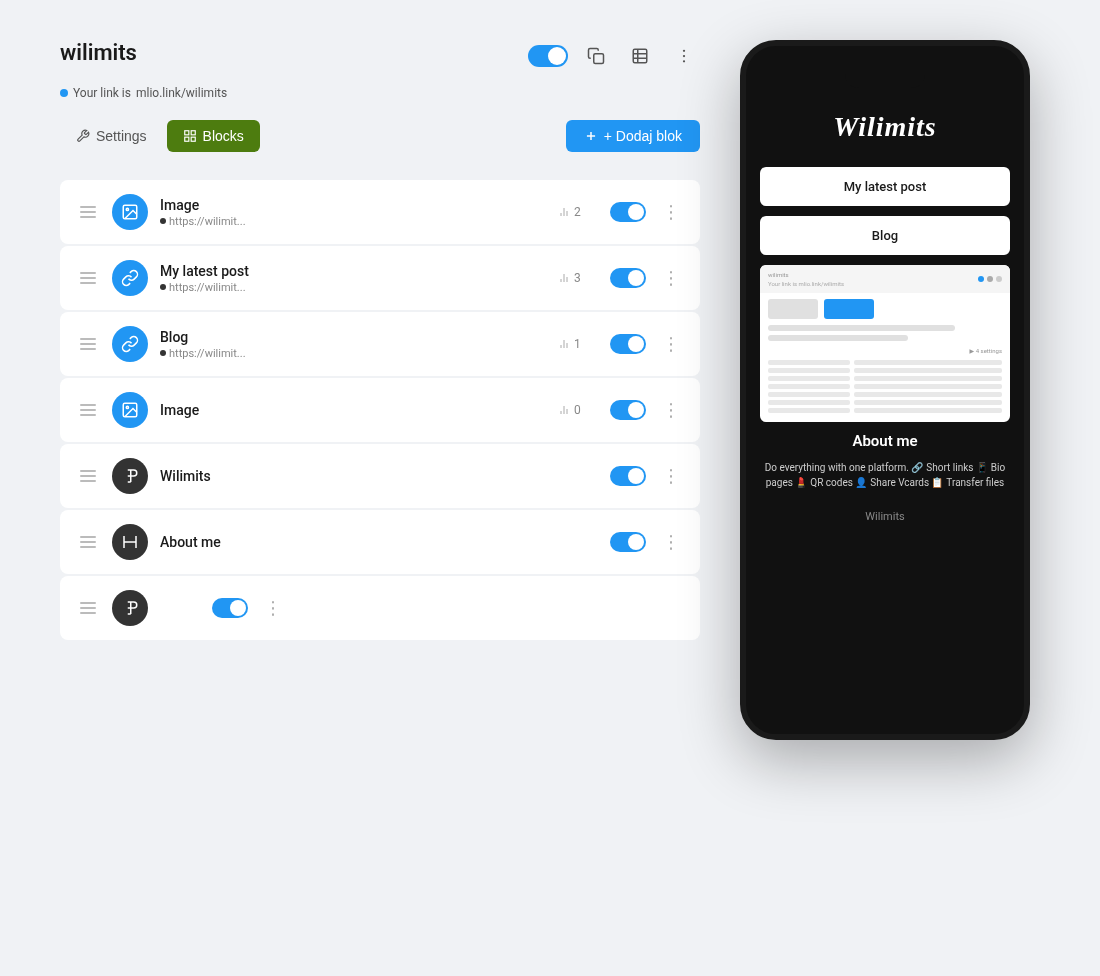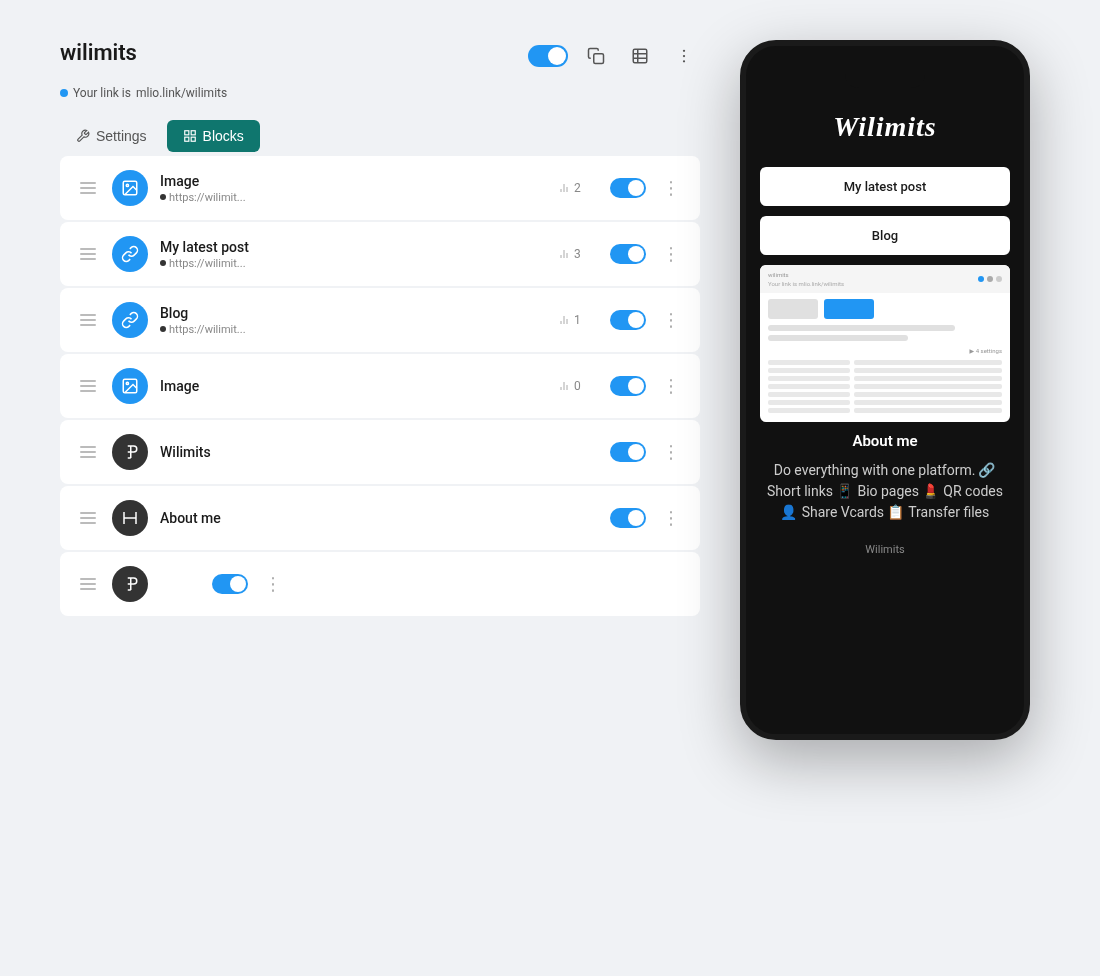--- a/index.html
+++ b/index.html
@@ -94,21 +94,21 @@
       justify-content: center;
       cursor: pointer;
       color: #555;
       border-radius: 4px;
     }
 
     .toolbar {
       display: flex;
       align-items: flex-end;
       justify-content: space-between;
-      margin-bottom: 4px;
+      margin-bottom: 28px;
     }
 
     .tab-group {
       display: flex;
       gap: 4px;
     }
 
     .tab-btn {
       display: flex;
       align-items: center;
@@ -116,21 +116,21 @@
       padding: 8px 16px;
       border-radius: 6px;
       font-size: 14px;
       font-weight: 500;
       cursor: pointer;
       border: none;
       background: transparent;
       color: #555;
     }
     .tab-btn.active {
-      background: #0f766e;
+      background: #4d7c0f;
       color: white;
     }
 
     .add-block-btn {
       display: flex;
       align-items: center;
       gap: 6px;
       padding: 8px 18px;
       background: #2196f3;
       color: white;
@@ -364,21 +364,21 @@
     .cell-left { width: 35%; }
     .cell-right { flex: 1; }
 
     .phone-about-title {
       font-size: 15px;
       font-weight: 600;
       color: white;
       text-align: center;
     }
     .phone-about-text {
-      font-size: 14px;
+      font-size: 10px;
       color: #ccc;
       text-align: center;
       line-height: 1.5;
       padding: 0 4px;
     }
 
     .phone-footer {
       font-size: 11px;
       color: #888;
       text-align: center;
@@ -438,20 +438,27 @@
         <button class="tab-btn active">
           <svg width="14" height="14" viewBox="0 0 24 24" fill="none" stroke="currentColor" stroke-width="2">
             <rect x="3" y="3" width="7" height="7"></rect>
             <rect x="14" y="3" width="7" height="7"></rect>
             <rect x="3" y="14" width="7" height="7"></rect>
             <rect x="14" y="14" width="7" height="7"></rect>
           </svg>
           <span>Blocks</span>
         </button>
       </div>
+      <button class="add-block-btn">
+        <svg width="14" height="14" viewBox="0 0 24 24" fill="none" stroke="currentColor" stroke-width="2.5">
+          <line x1="12" y1="5" x2="12" y2="19"></line>
+          <line x1="5" y1="12" x2="19" y2="12"></line>
+        </svg>
+        <span>+ Dodaj blok</span>
+      </button>
     </div>
 
     <div class="block-list" id="block-list">
         <div class="block-item">
       <div class="drag-handle">
         <span></span>
             <span></span>
             <span></span>
       </div>
       <div class="block-icon blue">

